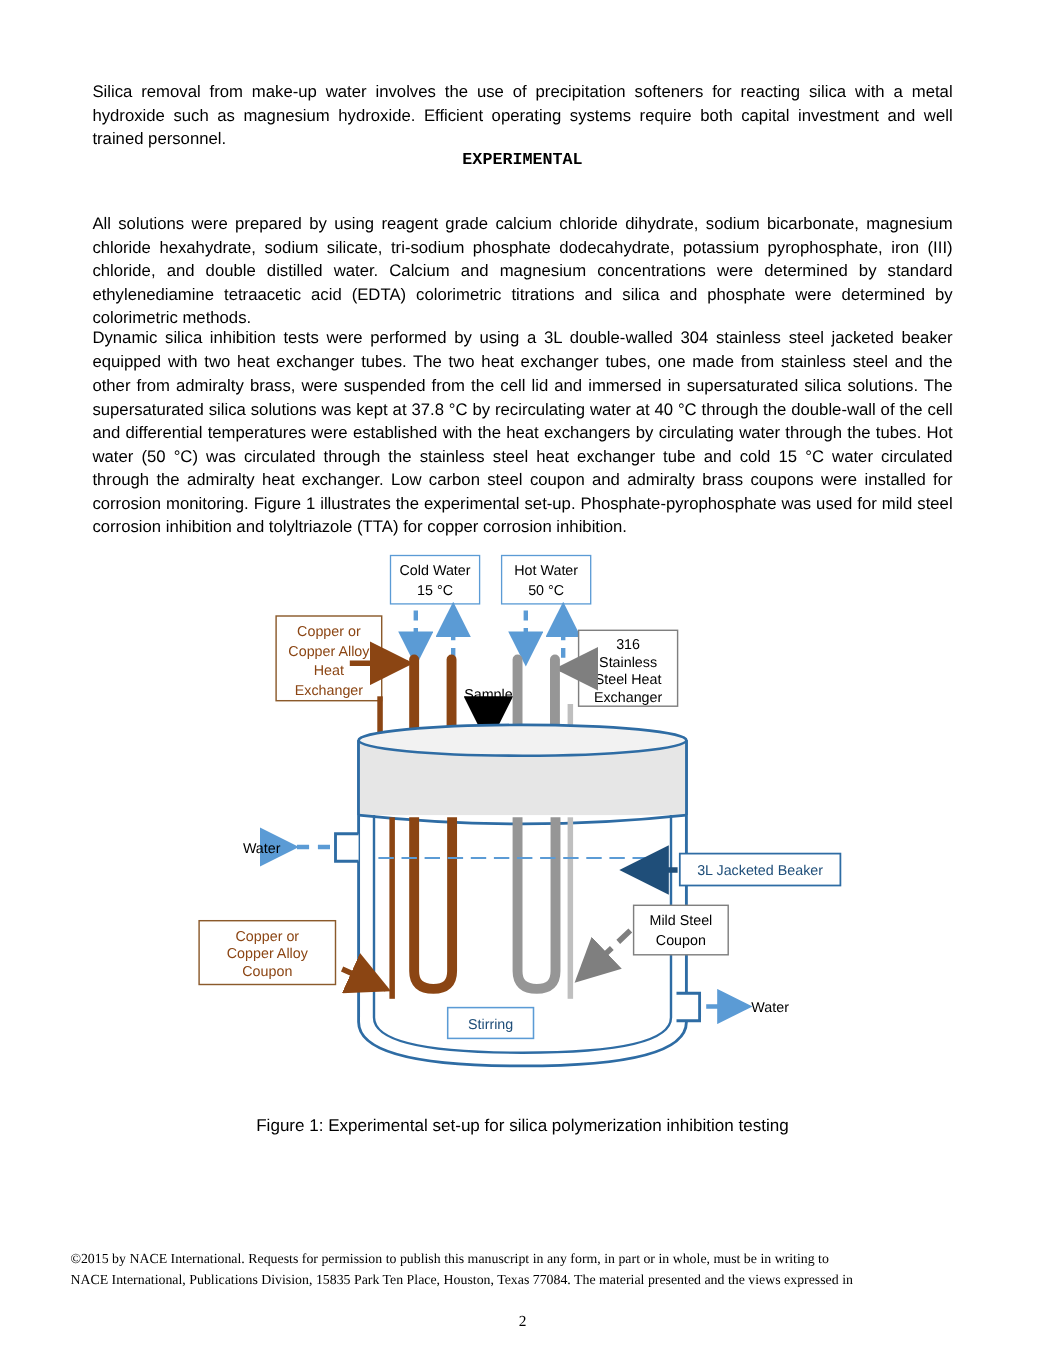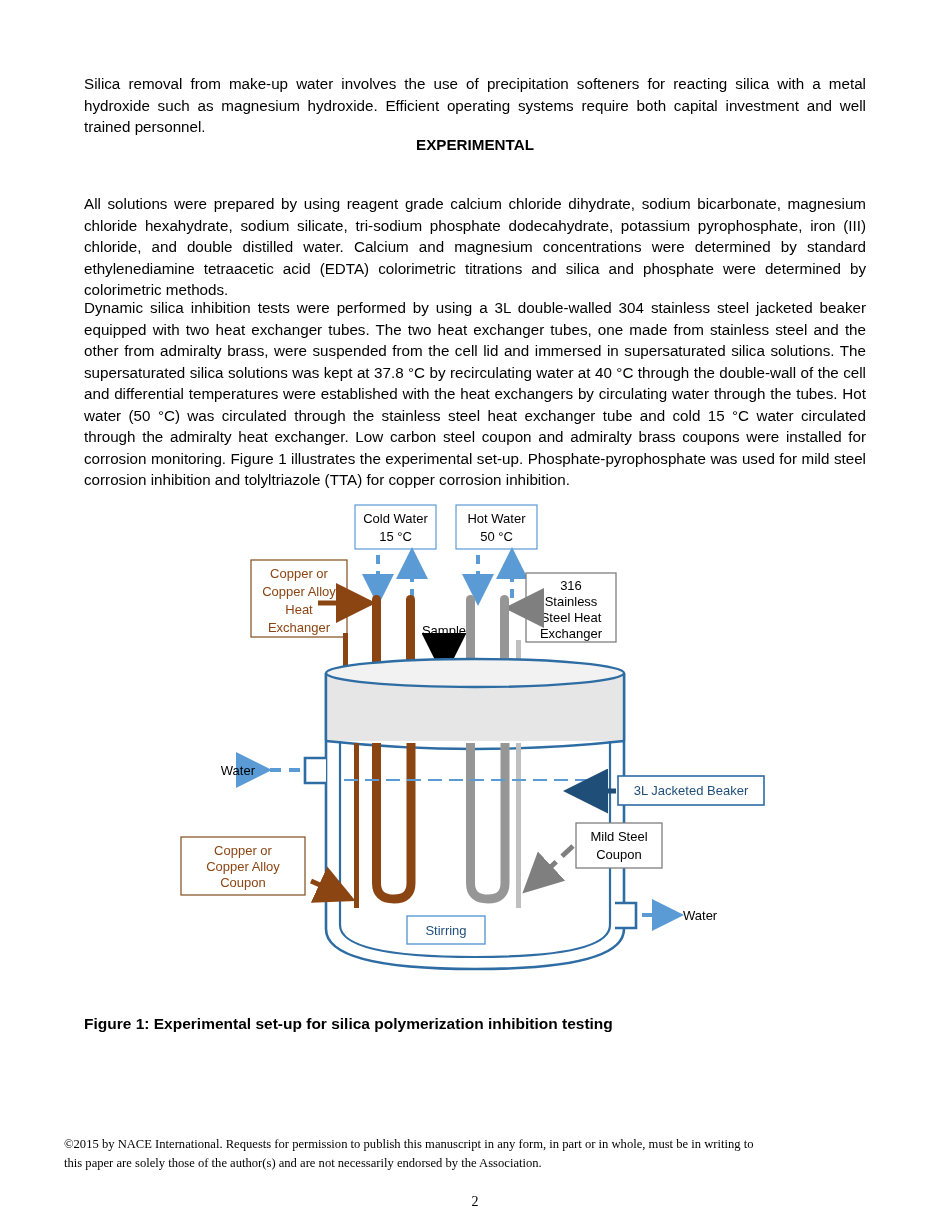--- a/index.html
+++ b/index.html
@@ -35,38 +35,39 @@
   .para3 { top: 282px; }
 
   .section-heading {
     position: absolute;
     left: 84px;
     width: 782px;
     top: 136px;
     text-align: center;
     font-weight: bold;
     font-size: 15.2px;
+    font-family: Liberation Mono, monospace;
   }
 
   .figure-wrap {
     position: absolute;
     left: 0;
     top: 495px;
     width: 950px;
     height: 500px;
     text-align: center;
   }
 
   .fig-caption {
     position: absolute;
     left: 84px;
     width: 782px;
     top: 1015px;
-    text-align: left;
-    font-weight: bold;
+    text-align: center;
+    font-weight: normal;
     font-size: 15.5px;
   }
 
   .footer {
     position: absolute;
     left: 64px;
     top: 1135px;
     width: 730px;
     font-family: "Liberation Serif", serif;
     font-size: 12.6px;
@@ -247,18 +248,18 @@
         <rect x="407" y="421" width="78" height="28" fill="#ffffff" stroke="#5B9BD5" stroke-width="1.4"></rect>
         <text class="lbl" x="446" y="440" text-anchor="middle" fill="#1F4E79">Stirring</text>
       </g>
     </svg>
   </div>
 
   <div class="fig-caption">Figure 1: Experimental set-up for silica polymerization inhibition testing</div>
 
   <div class="footer">
     <span class="footer-line">©2015 by NACE International. Requests for permission to publish this manuscript in any form, in part or in whole, must be in writing to</span>
-    <span class="footer-line">this paper are solely those of the author(s) and are not necessarily endorsed by the Association.</span>
+    <span class="footer-line">NACE International, Publications Division, 15835 Park Ten Place, Houston, Texas 77084. The material presented and the views expressed in</span>
   </div>
 
   <div class="page-number">2</div>
 
 </div>
 
 </body></html>

